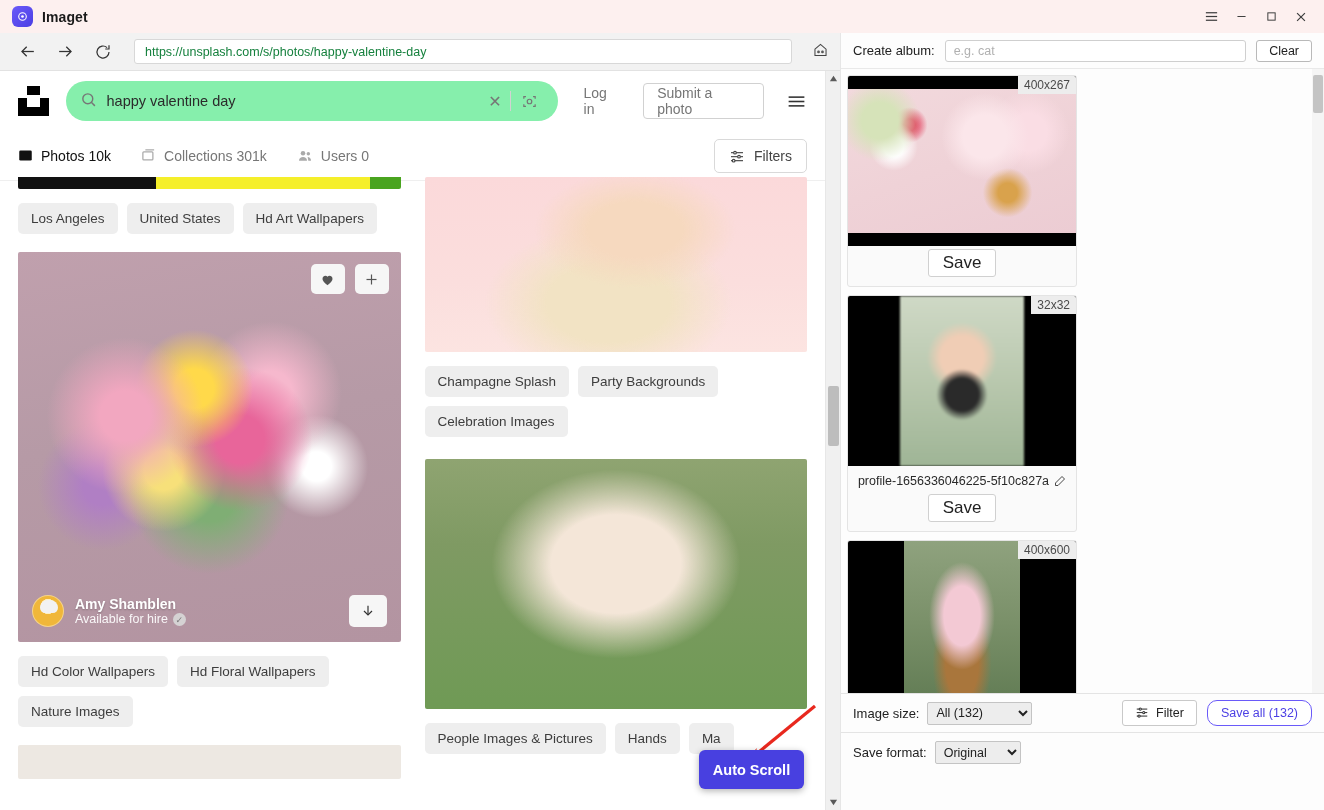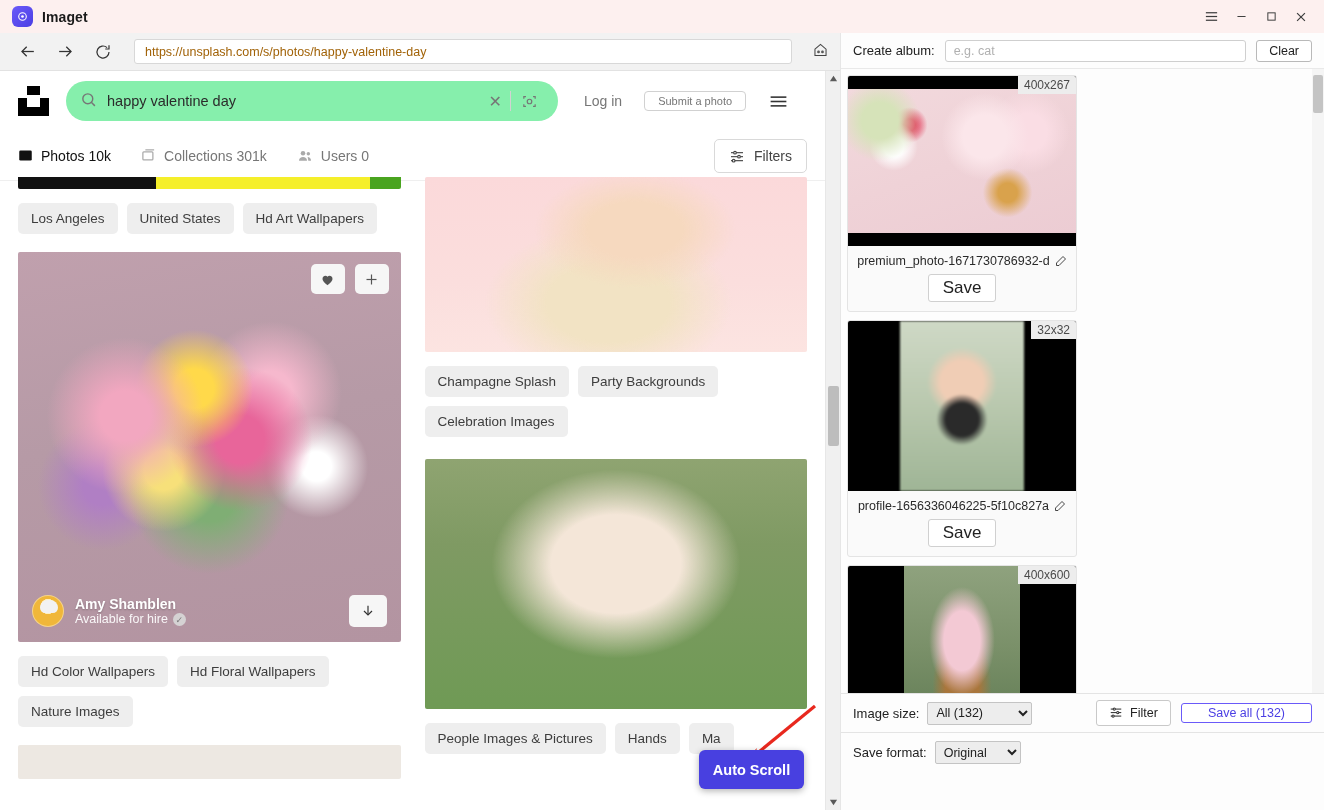--- a/index.html
+++ b/index.html
@@ -44,21 +44,21 @@
   }
   .nav-btn {
     width: 34px; height: 30px; display: flex; align-items: center; justify-content: center;
     color: #333; margin-left: 4px;
   }
   .nav-btn:first-child { margin-left: 10px; }
   .urlbar {
     flex: 1; height: 25px; margin: 0 10px 0 14px;
     background: #ffffff; border: 1px solid #d8d8d8; border-radius: 3px;
     display: flex; align-items: center; padding: 0 10px;
-    font-size: 12.5px; color: #a16207;
+    font-size: 12.5px; color: #15803d;
     white-space: nowrap; overflow: hidden;
   }
   .ext-icon {
     width: 36px; height: 30px; display:flex; align-items:center; justify-content:center;
     color:#444; margin-right: 2px;
   }
 
   
   .page {
     position: absolute; left: 0; top: 71px; width: 825px; height: 739px;
@@ -83,23 +83,23 @@
     display: flex; align-items: center; padding: 0 14px;
   }
   .searchbox .q { margin-left: 10px; font-size: 14.5px; color: #2b2b2b; flex:1; }
   .sb-x { color:#767676; font-size: 16px; padding: 0 8px; }
   .sb-div { width:1px; height:20px; background:#d2d2d2; }
   .sb-lens { padding: 0 6px 0 10px; color:#767676; display:flex; }
   .hdr-link {
     margin-left: 26px; font-size: 14px; color:#767676;
   }
   .hdr-submit {
-    margin-left: 22px; height: 20px; padding: 0 13px;
+    margin-left: 22px; height: 36px; padding: 0 13px;
     border: 1px solid #d1d1d1; border-radius: 4px;
-    display: flex; align-items: center; font-size: 11px; color: #767676;
+    display: flex; align-items: center; font-size: 14px; color: #767676;
     background:#fff;
   }
   .hdr-burger { margin-left: 22px; color: #333; display:flex; }
 
   .uns-tabs {
     height: 50px; display: flex; align-items: center; padding: 0 18px;
     border-bottom: 1px solid #efefef;
   }
   .tab { display:flex; align-items:center; font-size: 14px; margin-right: 30px; color:#767676; }
   .tab.active { color: #111; font-weight: normal; }
@@ -304,22 +304,22 @@
     font-family: "Liberation Sans", sans-serif;
   }
   .sel-size { width: 105px; }
   .sel-fmt { width: 86px; }
   .filter-btn {
     margin-left: auto; height: 26px; padding: 0 12px; border:1px solid #c9c9c9;
     border-radius:3px; background:#fff; font-size:12.5px; color:#222;
     display:flex; align-items:center; gap:7px;
   }
   .saveall-btn {
-    margin-left: 10px; height: 20px; padding: 0 26px; border:1px solid #6a5af9;
-    border-radius:3px; background:#fff; font-size:12.5px; color:#4b3fe4;
+    margin-left: 10px; height: 26px; padding: 0 13px; border:1px solid #6a5af9;
+    border-radius:10px; background:#fff; font-size:12.5px; color:#4b3fe4;
     display:flex; align-items:center;
   }
   .loc-input {
     margin-left: 8px; flex: 1; height: 23px; background:#ededed;
     border: 1px solid #d4d4d4; border-radius:2px;
     font-size: 12.5px; color:#2a2a2a; padding: 0 7px;
     font-family: "Liberation Sans", sans-serif;
   }
   .change-btn {
     margin-left: 10px; height: 24px; padding: 0 11px; border:1px solid #c2c2c2;
@@ -583,28 +583,20 @@
       <div class="clear-btn">Clear</div>
     </div>
 
     <div class="grid-wrap">
       <div class="grid">
 
         <div class="card">
           <div class="thumb-wrap">
             <div class="t-stationery"></div>
             <div class="dim">400x267</div>
-          </div>
-          <div class="fname">
-            <span>premium_photo-1671730786932-d</span>
-            <span class="pencil">
-              <svg width="12" height="12" viewBox="0 0 24 24" fill="none" stroke="currentColor" stroke-width="1.8">
-                <path d="M16 3l5 5L8 21H3v-5z"></path>
-              </svg>
-            </span>
           </div>
           <div class="savewrap">
             <div class="save-btn">Save</div>
           </div>
         </div>
 
         <div class="card">
           <div class="thumb-wrap">
             <div class="t-camera"></div>
             <div class="dim">32x32</div>

